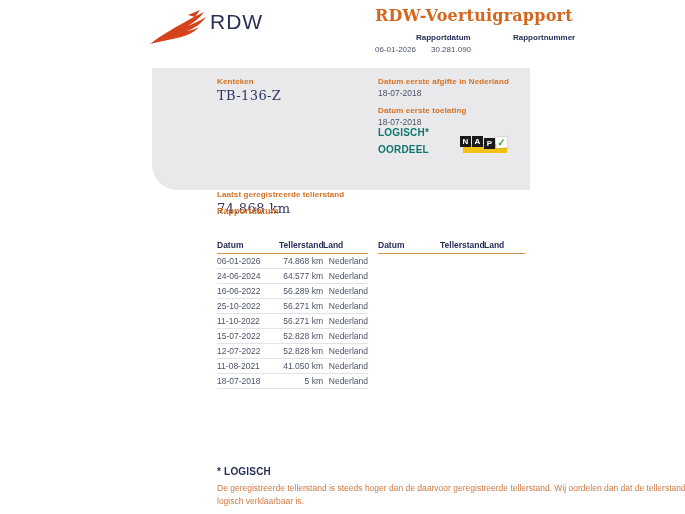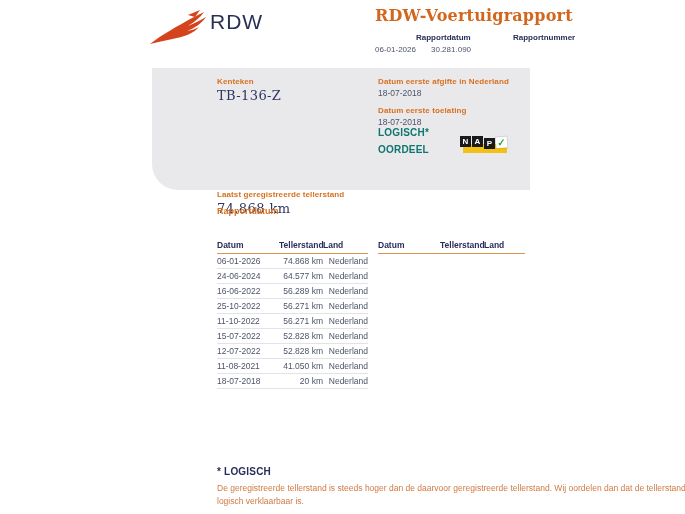--- a/index.html
+++ b/index.html
@@ -190,21 +190,21 @@
       </div>
 
       <div class="trow">
         <span class="c1">11-08-2021</span>
         <span class="c2">41.050 km</span>
         <span class="c3">Nederland</span>
       </div>
 
       <div class="trow">
         <span class="c1">18-07-2018</span>
-        <span class="c2">20 km</span>
+        <span class="c2">5 km</span>
         <span class="c3">Nederland</span>
       </div>
     </div>
 </div>
 
 <div class="mtable t2">
   <div class="thead">
     <span class="c1">Datum</span>
     <span class="c2">Tellerstand</span>
     <span class="c3">Land</span>

